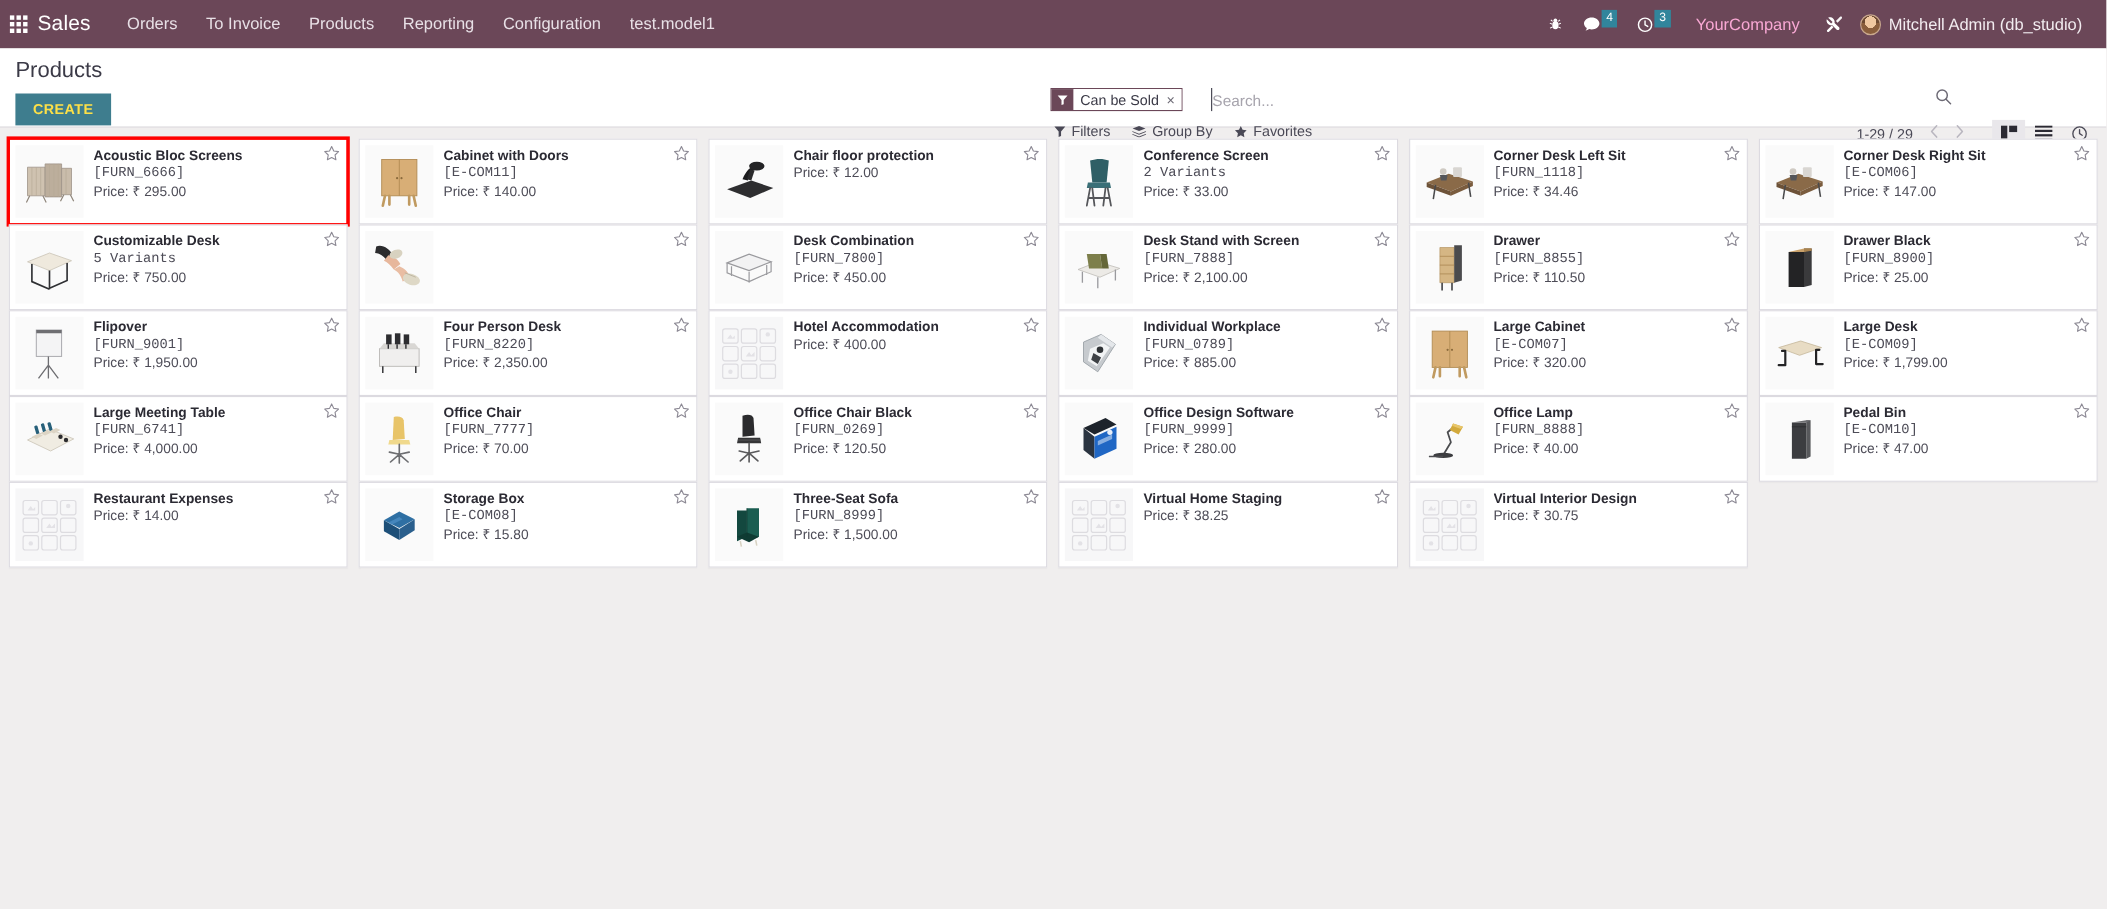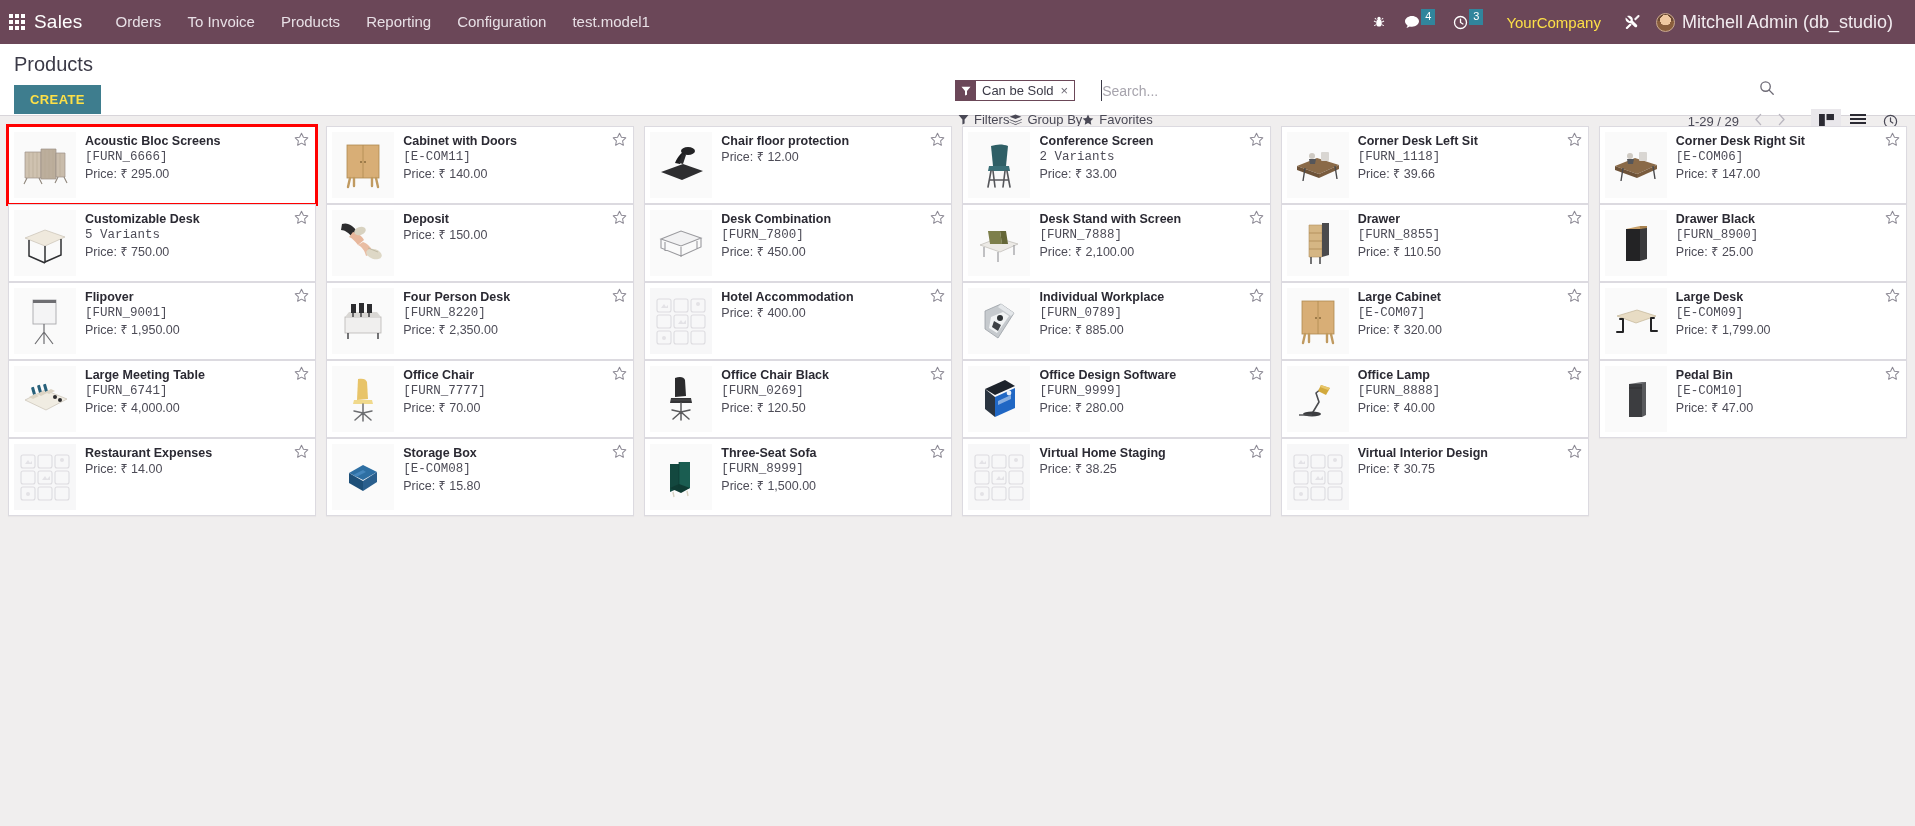--- a/index.html
+++ b/index.html
@@ -19,28 +19,28 @@
   .apps-grid .g { display: grid; grid-template-columns: repeat(3, 4px); grid-template-rows: repeat(3, 4px); gap: 2px; }
   .apps-grid .g i { background: #ffffff; display: block; width: 4px; height: 4px; }
   .brand { font-size: 19px; font-weight: 400; color: #fff; margin-right: 20px; letter-spacing: .2px; }
   .menu-item { padding: 0 13px; font-size: 15px; color: #e8e0e6; cursor: pointer; line-height: 28px; }
   .nav-spacer { flex: 1; }
   .sysbtn { padding: 0 9px; display: flex; align-items: center; cursor: pointer; position: relative; height: 28px; }
   .badge {
     background: #31859c; color: #fff; font-size: 11px; line-height: 13px;
     padding: 1px 4px 2px 4px; margin-left: 1px; align-self: flex-start; margin-top: 1px;
   }
-  .company-name { padding: 0 14px; font-size: 15px; color: #fde047; cursor: pointer; }
+  .company-name { padding: 0 14px; font-size: 15px; color: #f9a8d4; cursor: pointer; }
   .avatar {
     width: 19px; height: 19px; border-radius: 50%; margin-right: 7px;
     background: radial-gradient(circle at 50% 36%, #f0c8a0 0 38%, transparent 39%),
                 linear-gradient(#6d4a32 0 42%, #8a5e3c 42% 100%);
     border: 1px solid #caa98e; flex: none;
   }
-  .user-block { display: flex; align-items: center; padding: 0 12px 0 6px; cursor: pointer; font-size: 18px; color: #f2ecf0; }
+  .user-block { display: flex; align-items: center; padding: 0 12px 0 6px; cursor: pointer; font-size: 15px; color: #f2ecf0; }
 
   
   .cp {
     background: #fff; border-bottom: 1px solid #d8d5da;
     padding: 0; position: relative; height: 72px;
   }
   .cp-row1 { display: flex; align-items: flex-start; padding: 8px 14px 0 14px; height: 38px; }
   .page-title { font-size: 20px; color: #3b3a47; font-weight: 400; line-height: 24px; }
   .cp-row2 { display: flex; align-items: center; padding: 0 14px; height: 34px; }
   .btn-create {
@@ -57,21 +57,21 @@
   .facet-label { background: #fff; color: #3b3a47; display: flex; align-items: center; padding: 0 5px 0 6px; }
   .facet-x { background: #fff; color: #6d6a75; display: flex; align-items: center; padding: 0 6px 0 2px; cursor: pointer; font-size: 13px; }
   .search-input {
     border: 0; outline: 0; flex: 1; font-size: 14px; color: #3b3a47; padding-left: 0;
     font-family: "Liberation Sans", sans-serif; height: 21px; border-left: 1px solid #3b3a47;
     margin-left: 2px;
   }
   .search-input::placeholder { color: #a7a4ad; }
   .search-magnifier { position: absolute; right: 0; top: 0; color: #6d6a75; cursor: pointer; }
 
-  .filtermenus { position: absolute; left: 958px; top: 68px; display: flex; gap: 0; }
+  .filtermenus { position: absolute; left: 958px; top: 68px; display: flex; gap: 20px; }
   .fmenu { font-size: 13px; color: #4a4956; cursor: pointer; display: flex; align-items: center; gap: 5px; }
 
   .cp-right { position: absolute; right: 10px; top: 65px; display: flex; align-items: center; gap: 4px; }
   .pager { font-size: 13px; color: #4a4956; margin-right: 6px; }
   .pager-btn { color: #b9b6bf; font-size: 16px; padding: 0 5px; cursor: pointer; line-height: 1; }
   .vswitch { display: flex; align-items: center; gap: 2px; margin-left: 16px; }
   .vbtn { width: 30px; height: 24px; display: flex; align-items: center; justify-content: center; cursor: pointer; color: #4a4956; }
   .vbtn.active { background: #e9e7eb; }
 
   
@@ -338,21 +338,21 @@
           <path d="M28 30v4l20-9v-4z" fill="#7a5c3e"></path>
           <rect x="30" y="8" width="8" height="9" rx="1" fill="#d9d6d2"></rect>
           <path d="M14 24l-2 13M44 22l2 13" stroke="#4a4a4c" stroke-width="1.4"></path>
           <circle cx="21" cy="12" r="3" fill="#cfcac3"></circle>
           <path d="M18 15h7l-1 5h-5z" fill="#55565a"></path>
         </svg>
       </div>
       <div class="cbody">
         <div class="cname">Corner Desk Left Sit</div>
         <div class="csub">[FURN_1118]</div>
-        <div class="cprice">Price: ₹ 39.66</div>
+        <div class="cprice">Price: ₹ 34.46</div>
       </div>
       <span class="star"><svg width="15" height="15" viewBox="0 0 16 16" fill="none" stroke="#8d8a95" stroke-width="1.1" stroke-linejoin="round">
           <path d="M8 1.3l2.05 4.3 4.65.65-3.4 3.25.82 4.6L8 11.9l-4.12 2.2.82-4.6L1.3 6.25l4.65-.65z"></path>
         </svg></span>
     </div>
     <div class="card">
       <div class="thumb">
         <svg width="54" height="42" viewBox="0 0 54 42">
           <path d="M6 22l20-8 22 7-20 9z" fill="#8a6a48"></path>
           <path d="M6 22v4l22 8v-4z" fill="#6d5238"></path>
@@ -393,24 +393,20 @@
     <div class="card">
       <div class="thumb">
         <svg width="50" height="50" viewBox="0 0 50 50">
           <path d="M4 6c6-2 12 2 15 8l-4 6c-4-5-8-8-12-8z" fill="#2c2c2e"></path>
           <path d="M15 14c5 1 9 4 11 8l-6 5c-3-4-6-7-9-8z" fill="#e7b79c"></path>
           <ellipse cx="22" cy="13" rx="6" ry="4" fill="#d8d2c0" transform="rotate(-20 22 13)"></ellipse>
           <path d="M25 24c5 2 9 6 10 11l-7 3c-1-5-4-9-8-11z" fill="#e9bda3"></path>
           <ellipse cx="36" cy="36" rx="8" ry="5" fill="#ded8c6" transform="rotate(18 36 36)"></ellipse>
           <path d="M30 30l10 4" stroke="#b9b29c" stroke-width=".8"></path>
         </svg>
-      </div>
-      <div class="cbody">
-        <div class="cname">Deposit</div>
-        <div class="cprice">Price: ₹ 150.00</div>
       </div>
       <span class="star"><svg width="15" height="15" viewBox="0 0 16 16" fill="none" stroke="#8d8a95" stroke-width="1.1" stroke-linejoin="round">
           <path d="M8 1.3l2.05 4.3 4.65.65-3.4 3.25.82 4.6L8 11.9l-4.12 2.2.82-4.6L1.3 6.25l4.65-.65z"></path>
         </svg></span>
     </div>
     <div class="card">
       <div class="thumb">
         <svg width="52" height="36" viewBox="0 0 52 36">
           <g fill="none" stroke="#9a9a9e" stroke-width="1.1">
             <path d="M6 14l20-8 20 7-20 8z" fill="#f2f2f3"></path>

